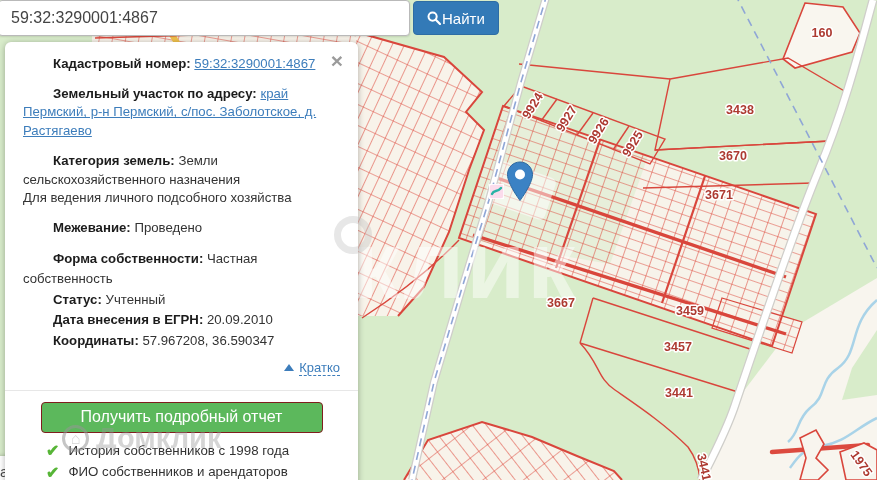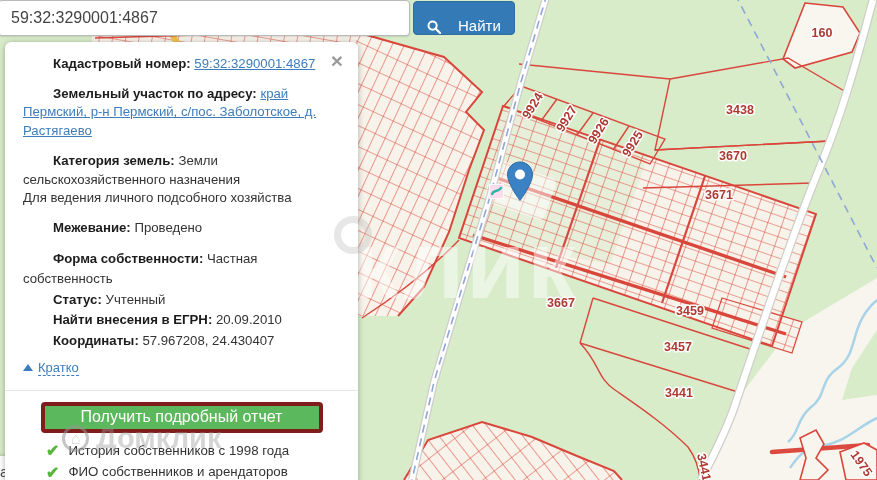--- a/index.html
+++ b/index.html
@@ -24,42 +24,42 @@
     border-radius:50%;align-items:center;justify-content:center;font-size:16px;}
 
   
   .search-input{position:absolute;left:-2px;top:0px;width:412px;height:36px;z-index:5;
     border:1px solid #b9b9b9;border-radius:4px;background:#fff;padding:6px 12px;
     font-family:"Liberation Sans",sans-serif;font-size:16px;color:#444;outline:none;
     box-shadow:0 1px 2px rgba(0,0,0,.12);}
   .find-btn{position:absolute;left:413px;top:1px;height:34px;z-index:5;
     background:#337ab7;border:1px solid #2e6da4;border-radius:4px;color:#fff;
     font-family:"Liberation Sans",sans-serif;font-size:15px;padding:0 13px;cursor:pointer;
-    display:flex;align-items:flex-end;gap:17px;}
+    display:flex;align-items:center;gap:1px;}
   .find-btn svg{display:block;}
 
   
   .card{position:absolute;left:5px;top:42px;width:353px;z-index:5;background:#fff;
     border-radius:6px;box-shadow:0 1px 6px rgba(0,0,0,.30);
     padding:13px 18px 10px 18px;font-size:13.2px;color:#333;line-height:1.42;}
   .card .close{position:absolute;right:11px;top:4px;font-size:21px;color:#9b9b9b;
     cursor:pointer;font-weight:bold;line-height:1;padding:4px;background:none;border:none;
     font-family:"Liberation Sans",sans-serif;}
   .card p{margin:0 0 11px 0;}
   .card b{color:#1c1c1c;margin-left:30px;}
   .card a{color:#3d7dbb;text-decoration:underline;cursor:pointer;}
   .info-lines{line-height:1.55;margin-bottom:8px;}
-  .collapse-link{font-size:13px;}
+  .collapse-link{font-size:13px;text-align:right;}
   .collapse-link .tri{display:inline-block;width:0;height:0;border-left:5px solid transparent;
     border-right:5px solid transparent;border-bottom:7px solid #3d7dbb;margin-right:5px;
     vertical-align:1px;}
   .collapse-link a{text-decoration:none;border-bottom:1px dashed #3d7dbb;}
   .card hr{border:none;border-top:1px solid #e7e7e7;margin:12px -18px 11px -18px;}
   .report-btn{display:block;margin:0 auto 9px auto;width:282px;height:31px;
-    background:#5cb85c;border:4px solid #7f1d1d;border-radius:4px;color:#fff;
+    background:#5cb85c;border:1px solid #7f1d1d;border-radius:4px;color:#fff;
     font-family:"Liberation Sans",sans-serif;font-size:16px;cursor:pointer;}
   .feat-list{list-style:none;margin:0;padding:0 0 0 23px;}
   .feat-list li{margin:3px 0;font-size:13.3px;color:#333;display:flex;align-items:center;}
   .check{color:#57b537;font-weight:bold;font-size:16px;margin-right:9px;line-height:1;}
 
   
   .bottom-panel{position:absolute;left:-8px;top:456px;width:192px;height:32px;z-index:4;
     background:#fff;border-radius:4px;box-shadow:0 0 4px rgba(0,0,0,.25);
     padding:7px 6px 0 8px;font-size:15px;color:#4b4b4b;white-space:nowrap;overflow:hidden;}
 
@@ -246,24 +246,24 @@
     <p>
       <b>Межевание:</b>
       <span>Проведено</span>
     </p>
 
     <div class="info-lines">
       <div><b>Форма собственности:</b>
         <span>Частная собственность</span></div>
       <div><b>Статус:</b>
         <span>Учтенный</span></div>
-      <div><b>Найти внесения в ЕГРН:</b>
+      <div><b>Дата внесения в ЕГРН:</b>
         <span>20.09.2010</span></div>
       <div><b>Координаты:</b>
-        <span>57.967208, 24.430407</span></div>
+        <span>57.967208, 36.590347</span></div>
     </div>
 
     <div class="collapse-link">
       <span class="tri"></span><a>Кратко</a>
     </div>
 
     <hr>
 
     <button class="report-btn">Получить подробный отчет</button>
 

